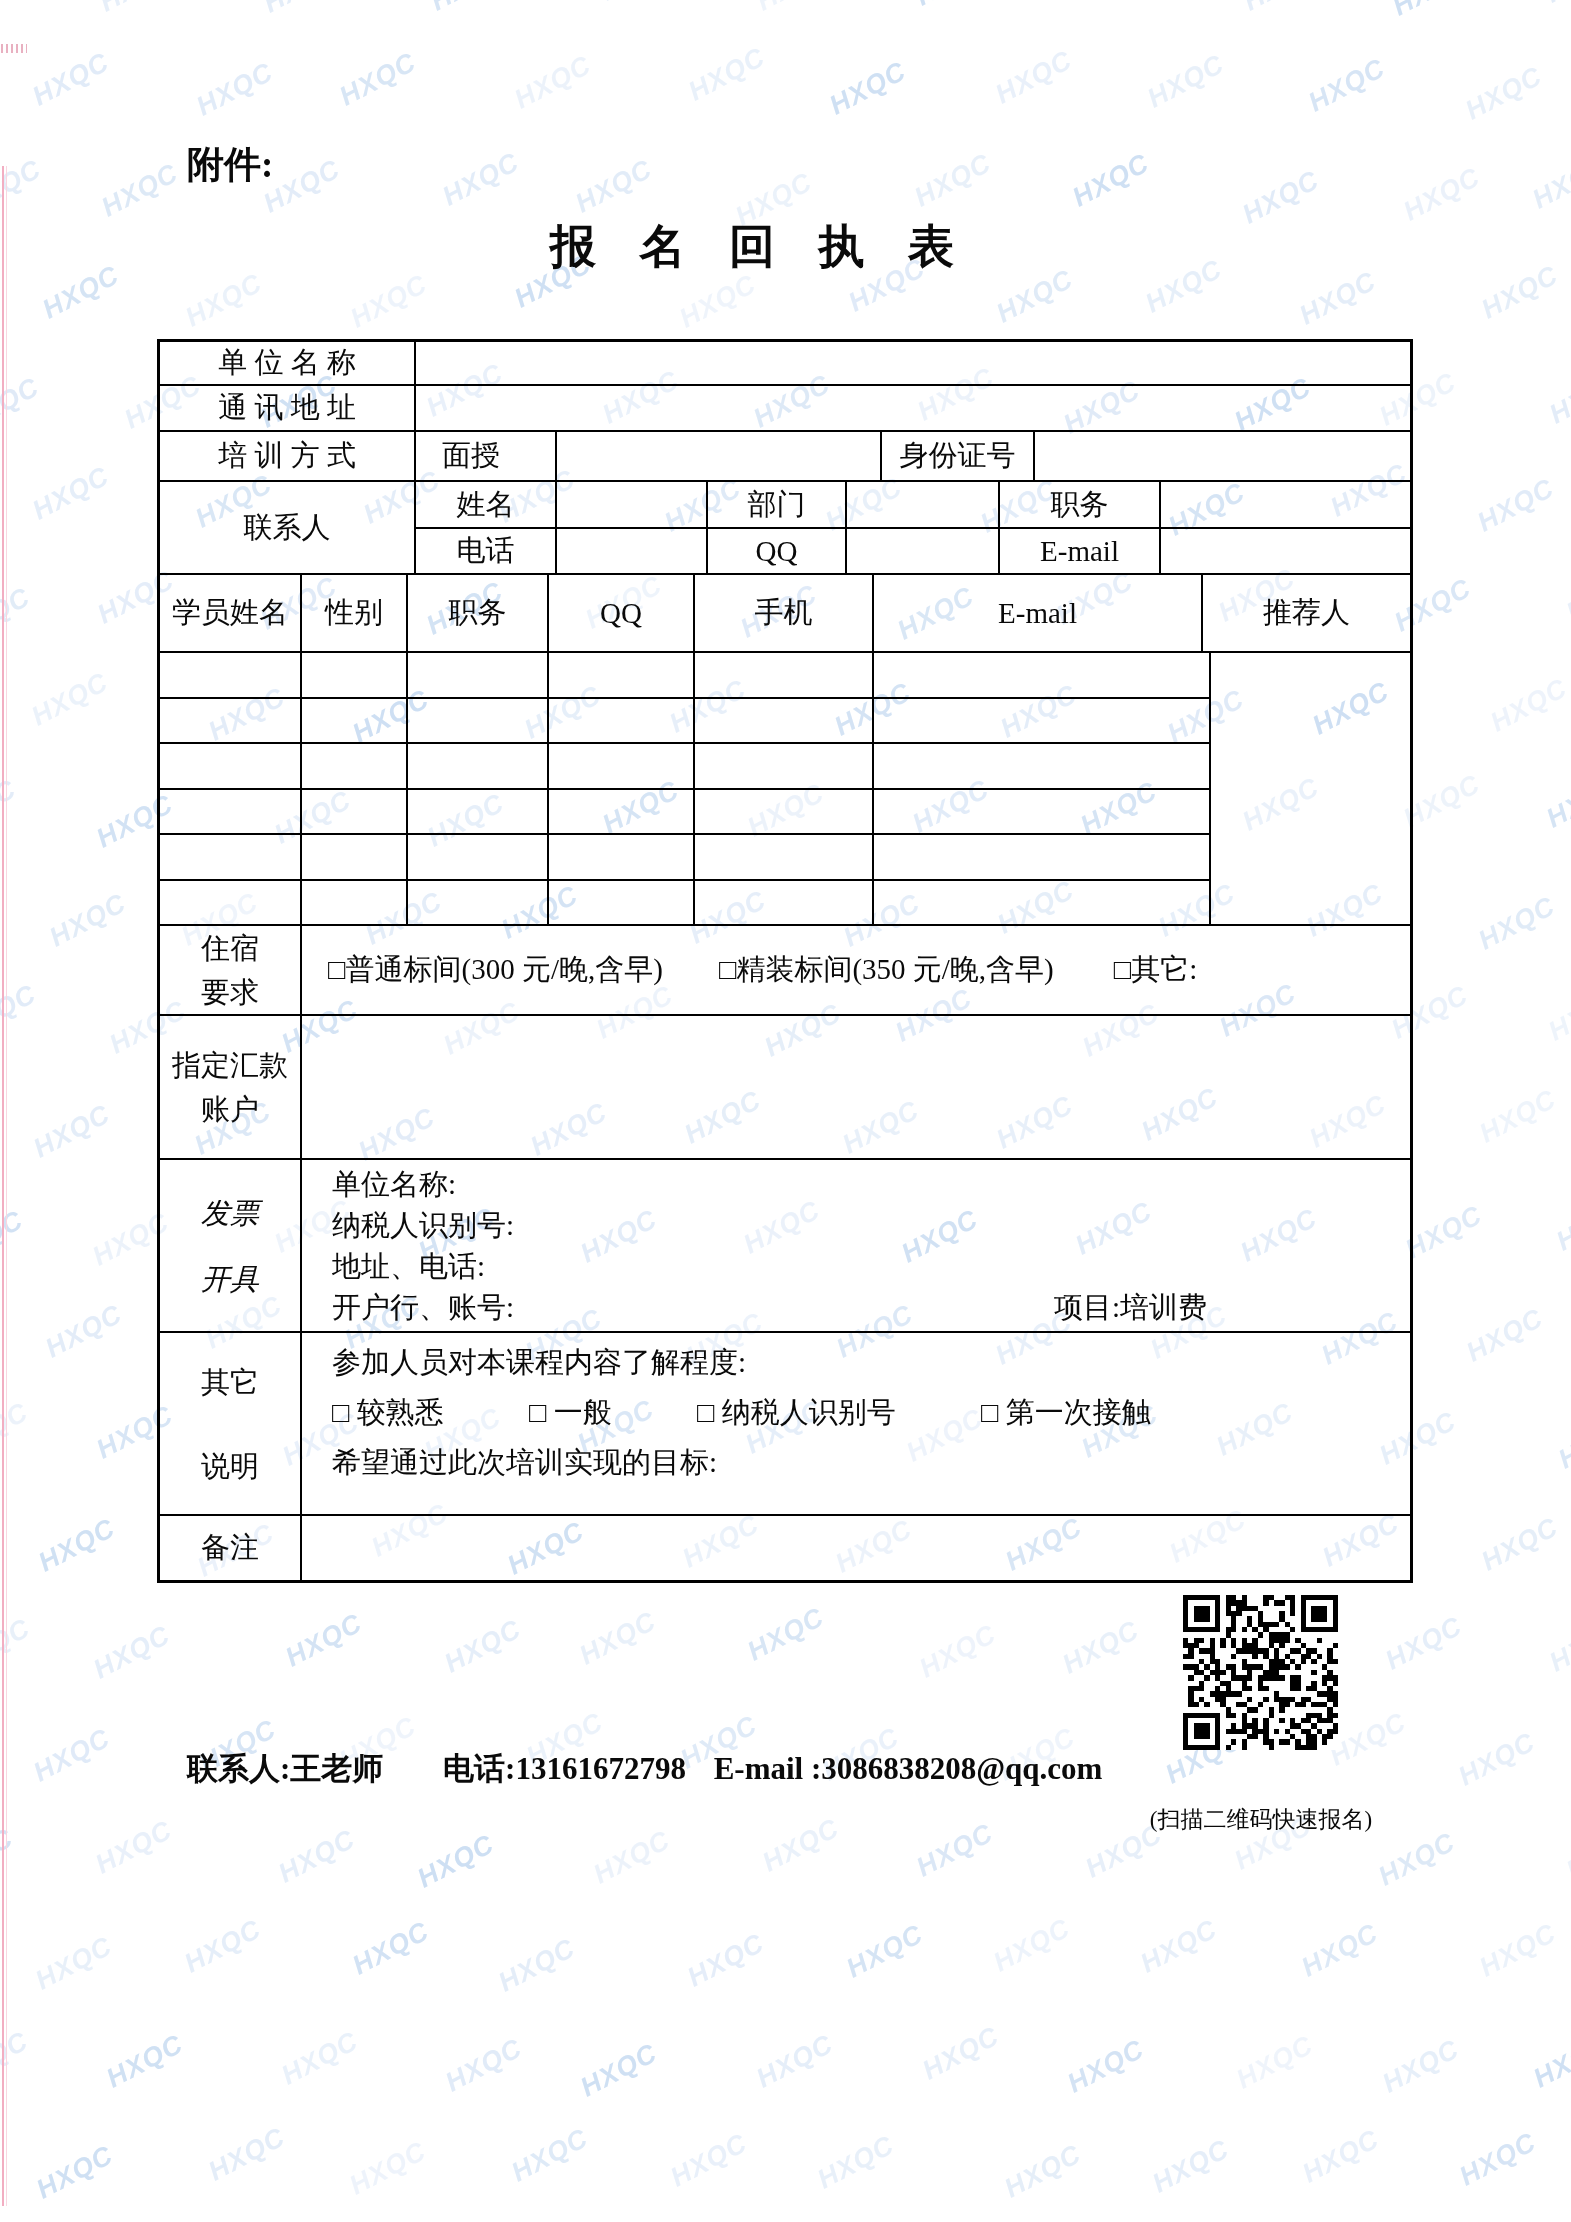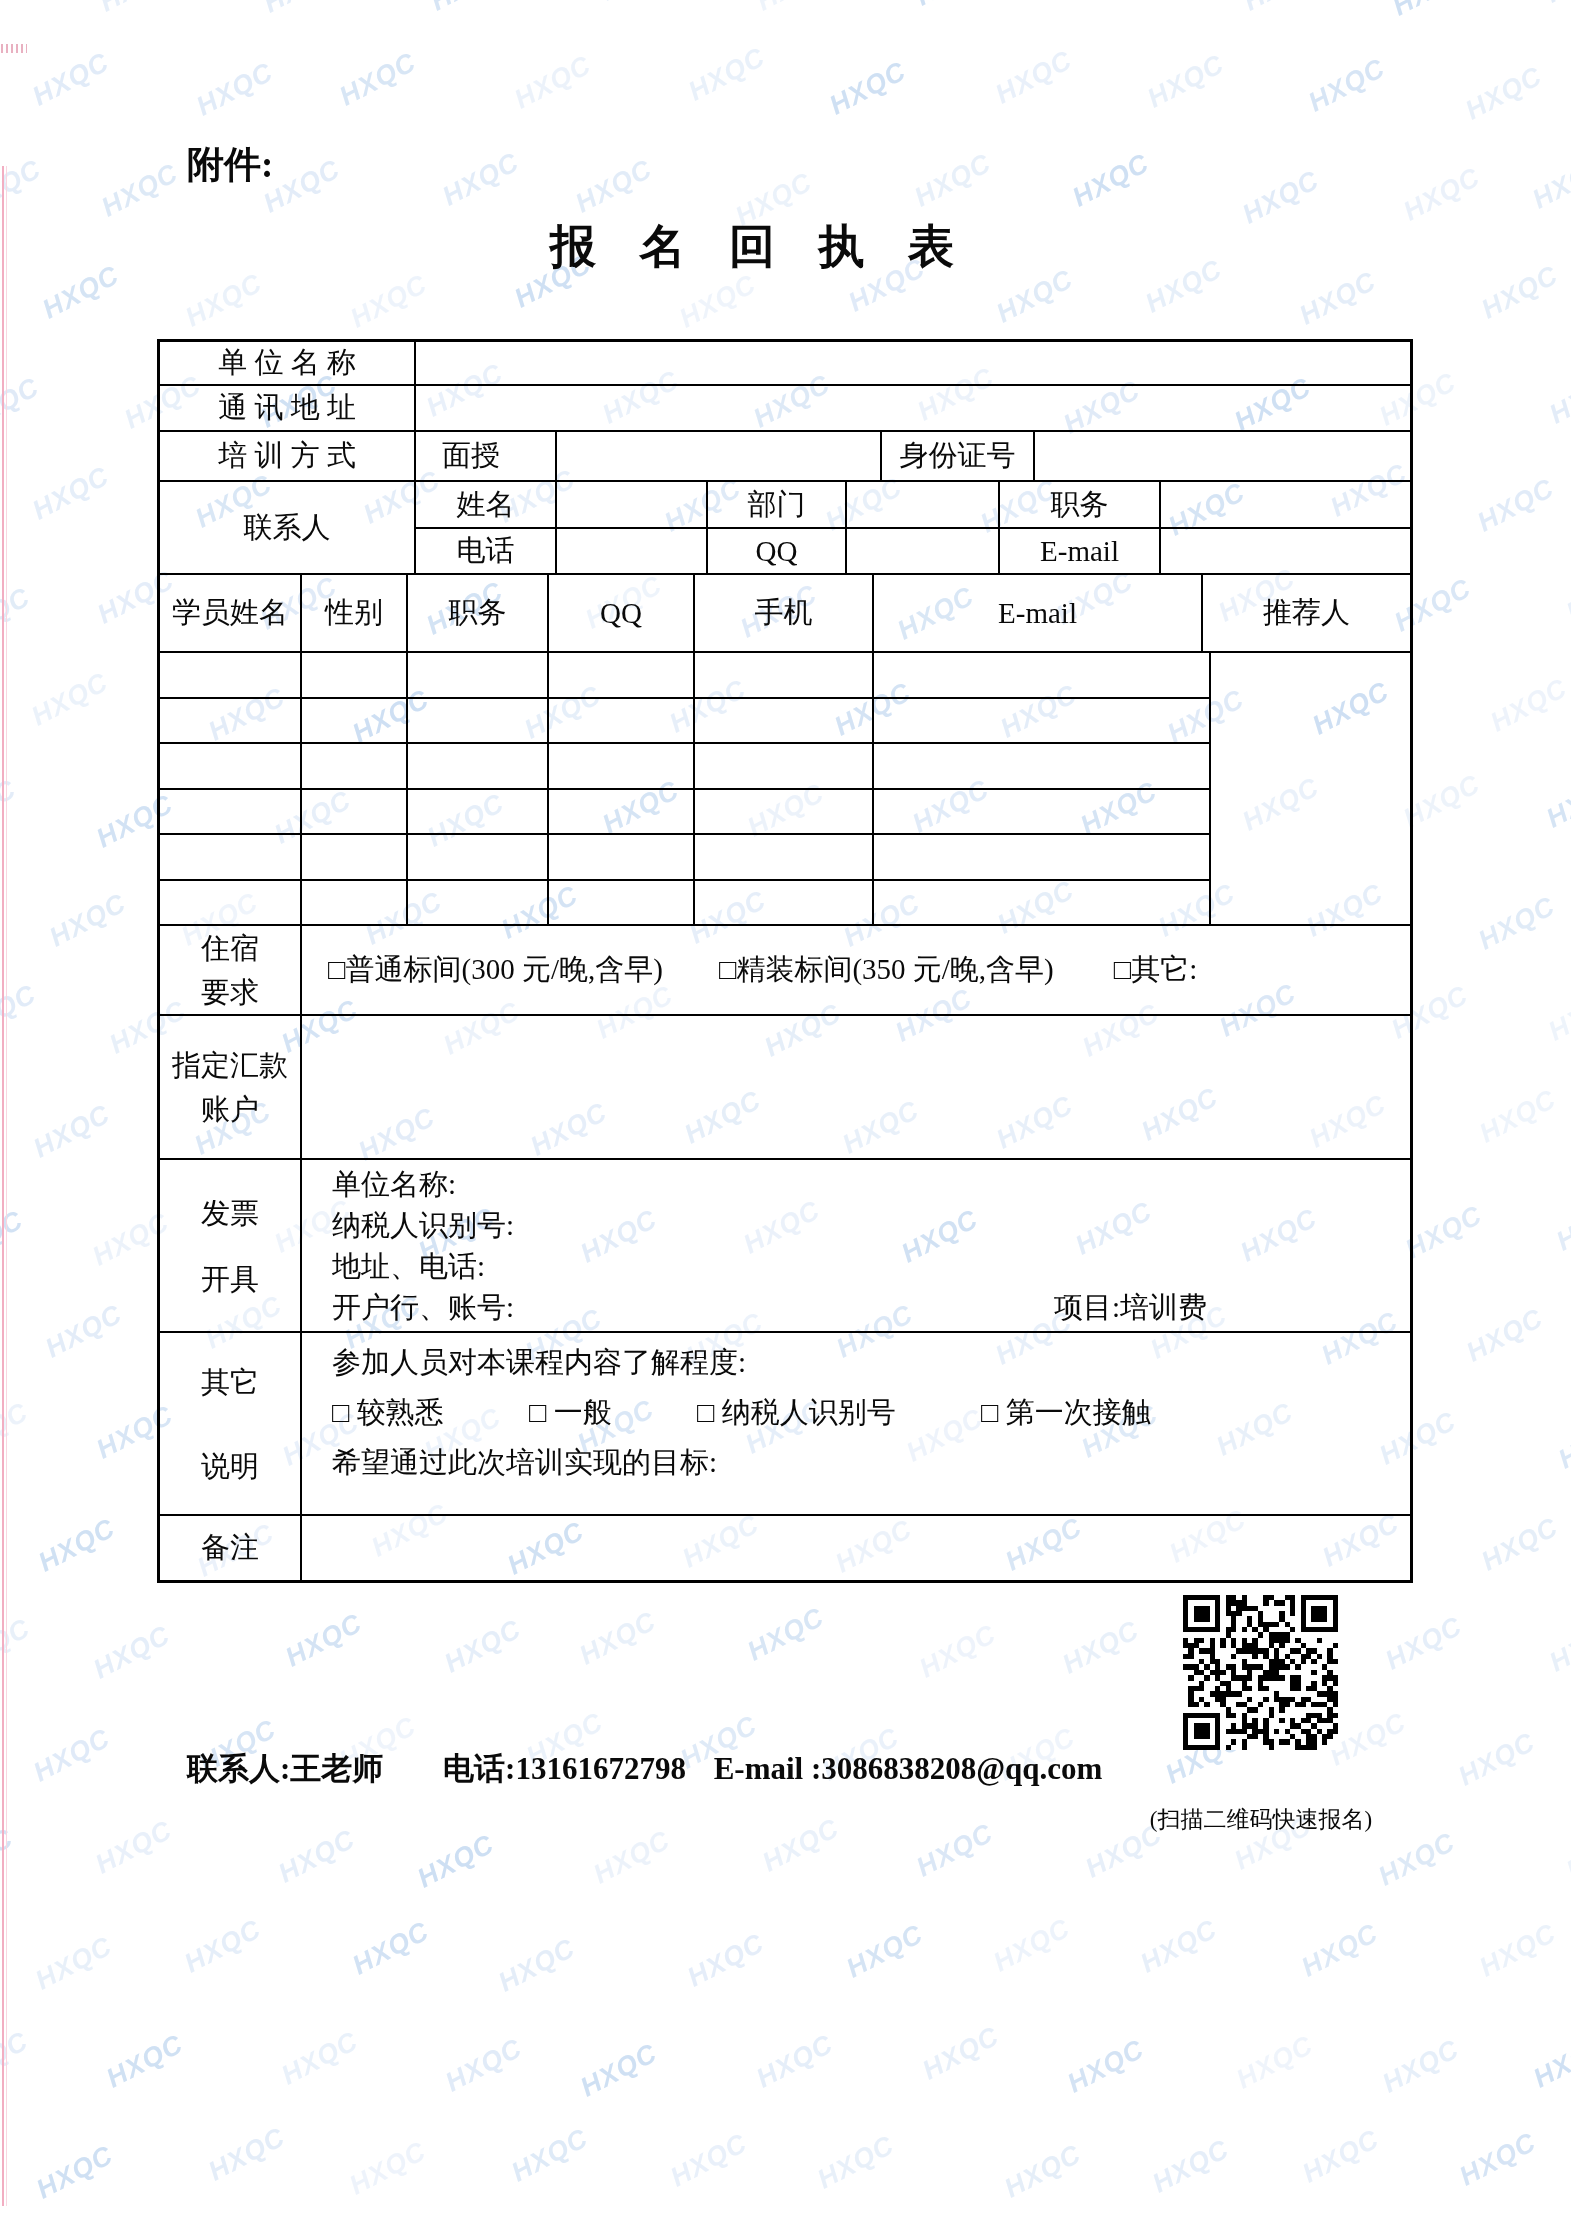--- a/index.html
+++ b/index.html
@@ -426,21 +426,21 @@
     </div>
 
     <div class="row h144">
       <div class="cell w150 lbl2">
         <div>指定汇款</div>
         <div>账户</div>
       </div>
     </div>
 
     <div class="row h173">
-      <div class="cell w150 lbl2" style="row-gap:26px;line-height:40px;">
+      <div class="cell w150 lbl2" style="row-gap:26px;line-height:40px;font-style:italic;">
         <div>发票</div>
         <div>开具</div>
       </div>
       <div class="block inv">
         <div class="line">单位名称:</div>
         <div class="line">纳税人识别号:</div>
         <div class="line">地址、电话:</div>
         <div class="line inv-last">
           <span>开户行、账号:</span>
           <span class="inv-project">项目:培训费</span>

